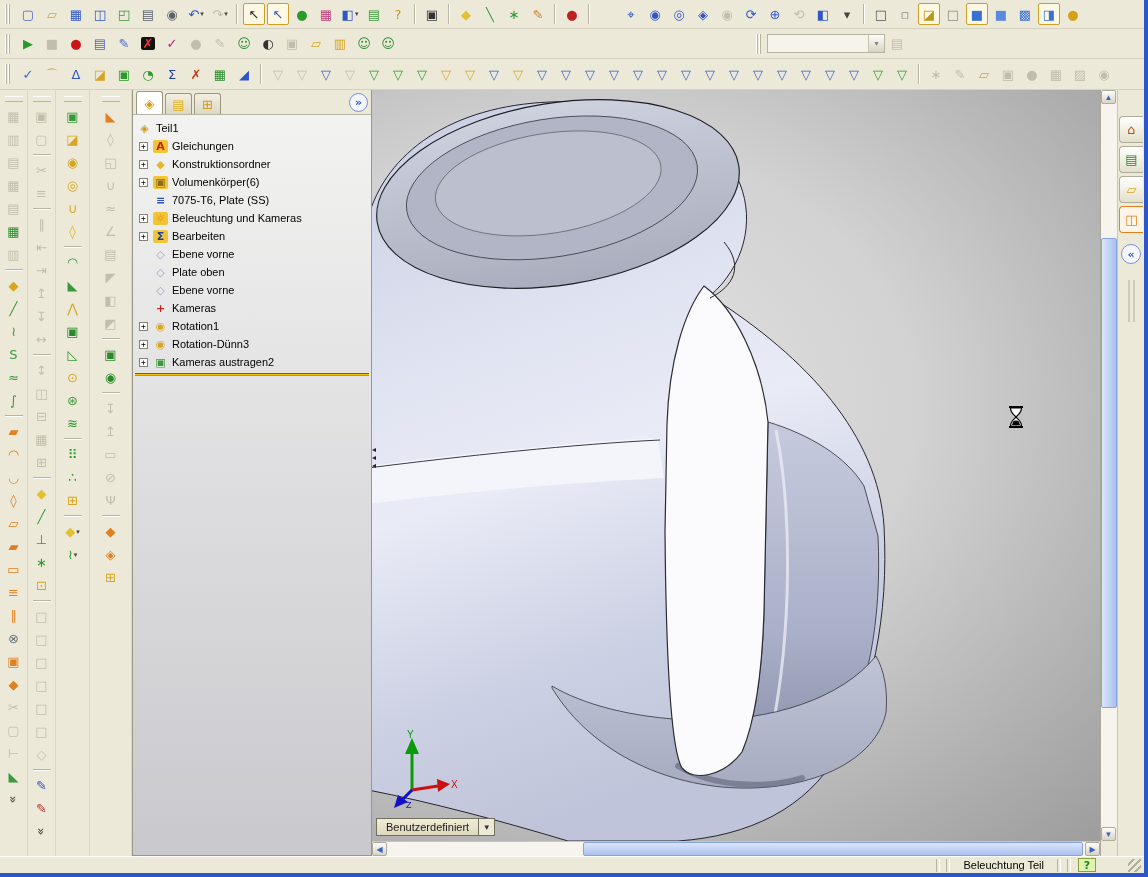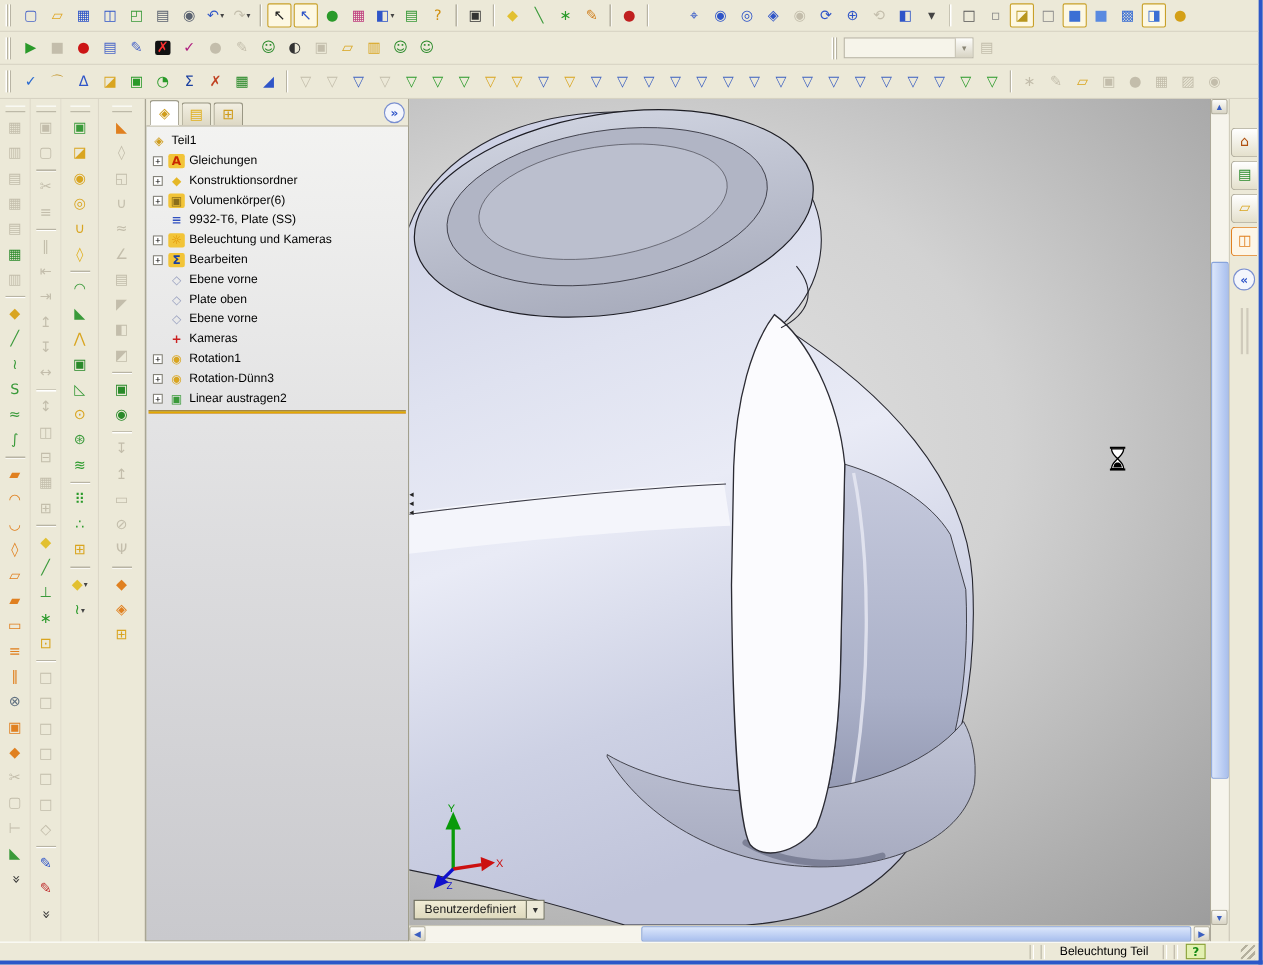--- a/index.html
+++ b/index.html
@@ -823,21 +823,21 @@
               <span class="tlabel">Konstruktionsordner</span>
             </div>
             <div class="titem">
               <span class="exp">+</span>
               <span class="tic" style="color: rgb(138, 109, 26); background-color: rgb(242, 196, 55);">▣</span>
               <span class="tlabel">Volumenkörper(6)</span>
             </div>
             <div class="titem">
               <span class="noexp"></span>
               <span class="tic" style="color: rgb(48, 80, 192);">≡</span>
-              <span class="tlabel">9932-T6, Plate (SS)</span>
+              <span class="tlabel">7075-T6, Plate (SS)</span>
             </div>
             <div class="titem">
               <span class="exp">+</span>
               <span class="tic" style="color: rgb(224, 144, 0); background-color: rgb(242, 196, 55);">☼</span>
               <span class="tlabel">Beleuchtung und Kameras</span>
             </div>
             <div class="titem">
               <span class="exp">+</span>
               <span class="tic" style="color: rgb(26, 63, 160); background-color: rgb(242, 196, 55);">Σ</span>
               <span class="tlabel">Bearbeiten</span>
@@ -868,21 +868,21 @@
               <span class="tlabel">Rotation1</span>
             </div>
             <div class="titem">
               <span class="exp">+</span>
               <span class="tic" style="color: rgb(217, 165, 32);">◉</span>
               <span class="tlabel">Rotation-Dünn3</span>
             </div>
             <div class="titem">
               <span class="exp">+</span>
               <span class="tic" style="color: rgb(58, 154, 58);">▣</span>
-              <span class="tlabel">Linear austragen2</span>
+              <span class="tlabel">Kameras austragen2</span>
             </div>
             <div class="rollback"></div>
           </div>
       </div>
     </div>
 
     <div class="viewcol">
       <div class="viewport">
 
         <svg class="model-svg" width="732" height="751" viewBox="0 0 732 751">

